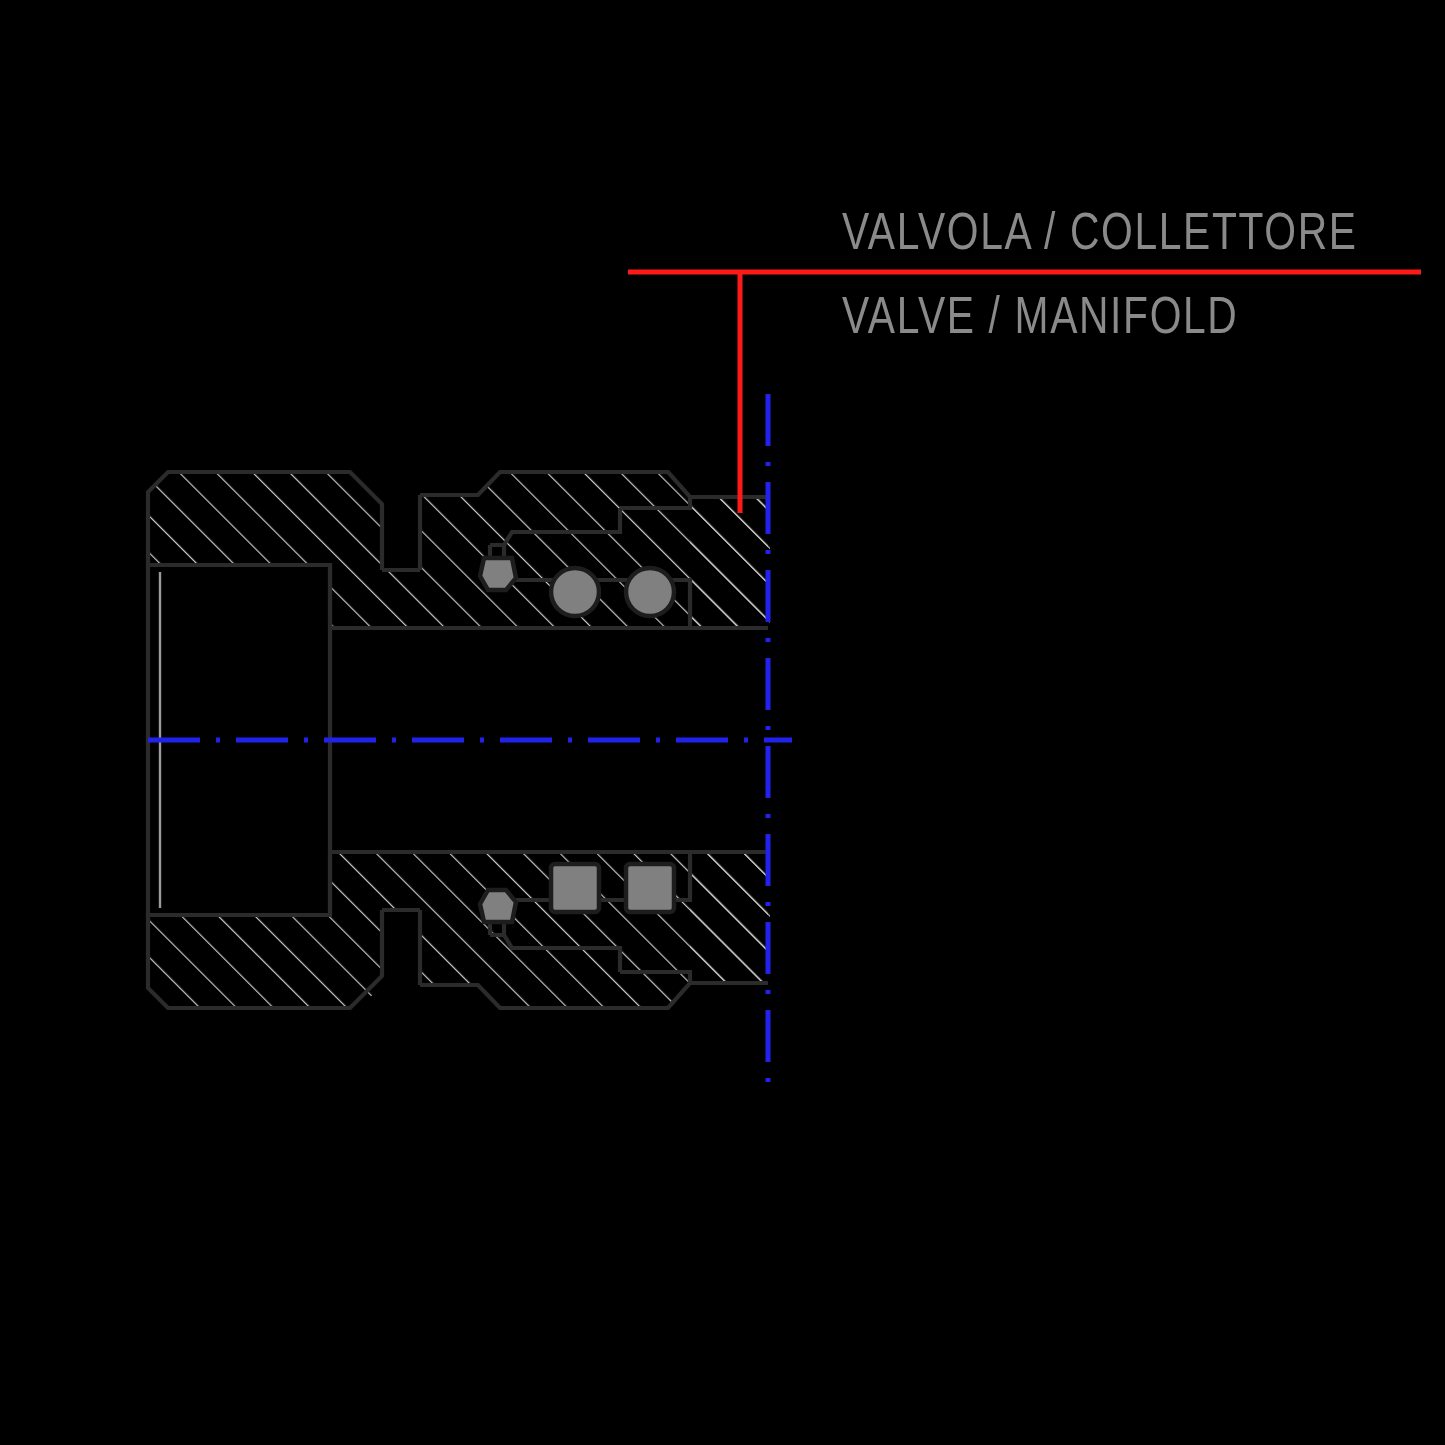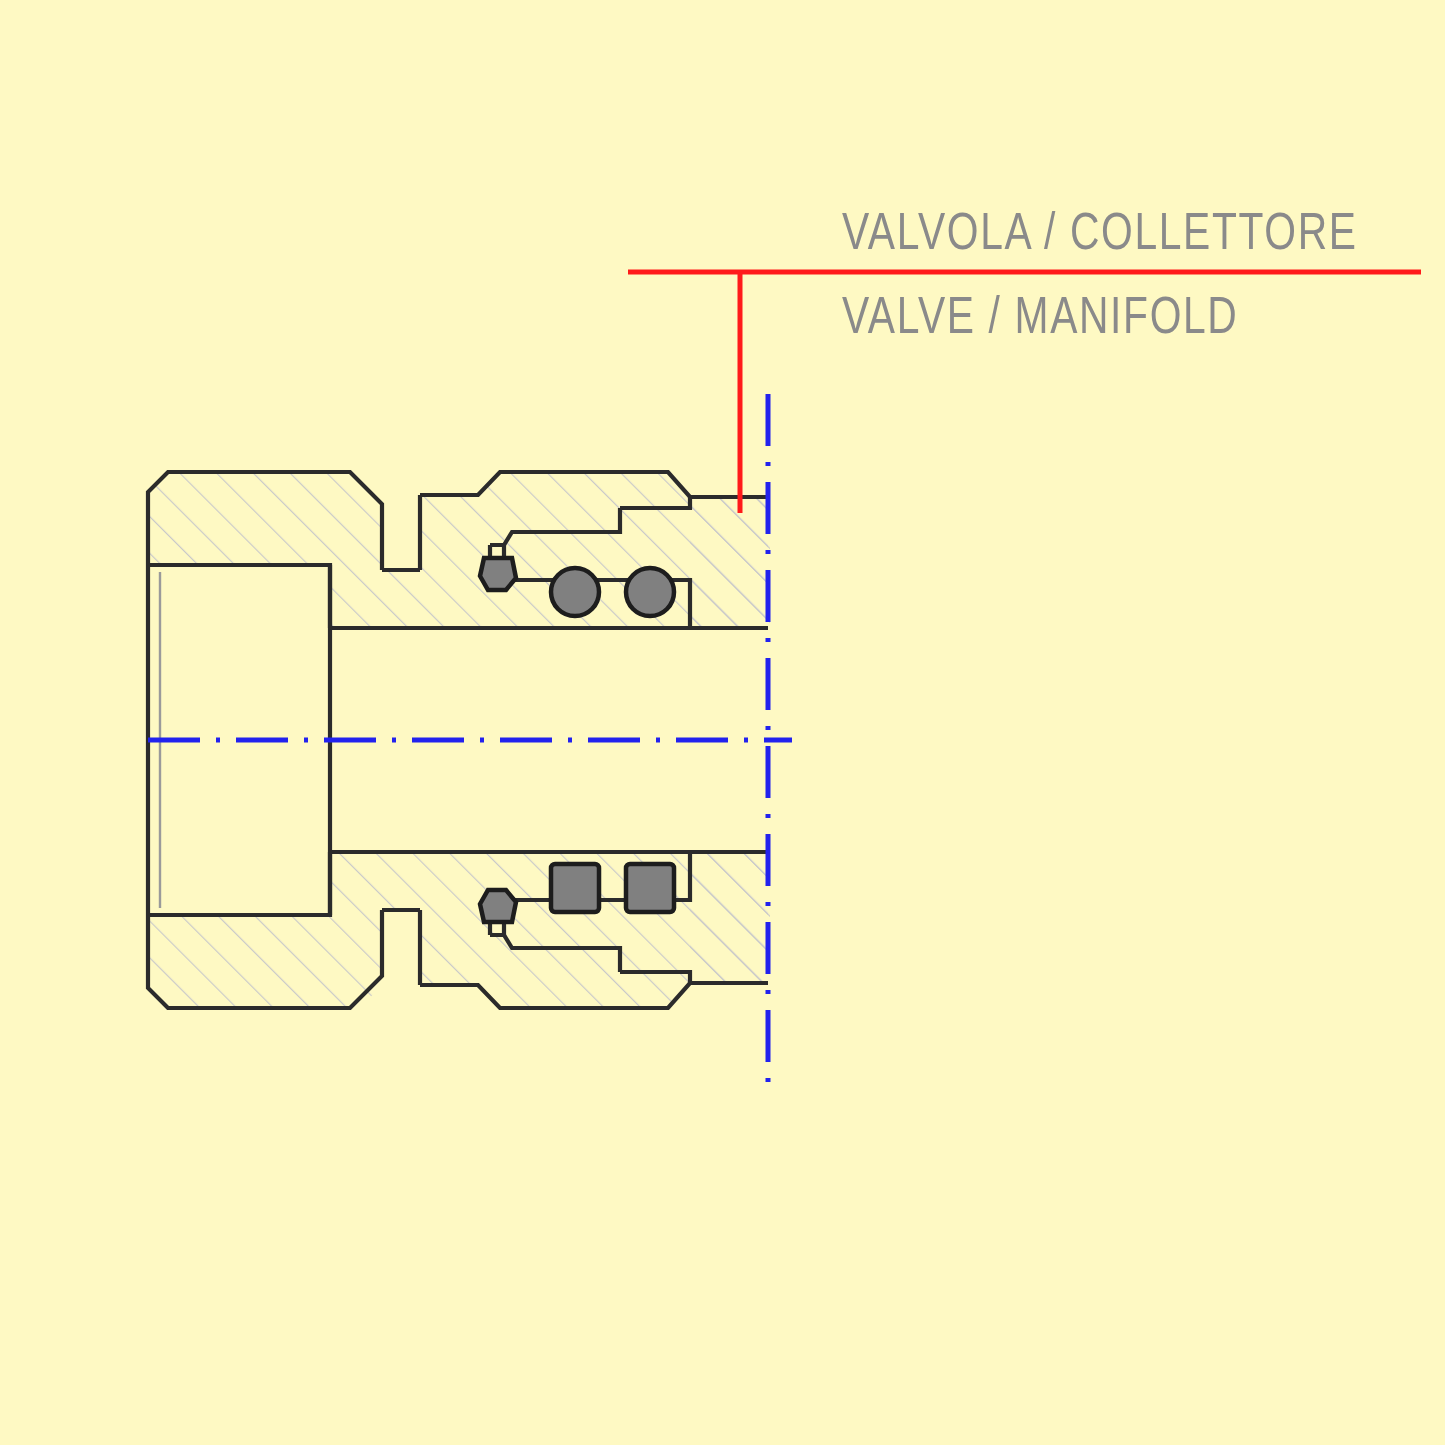--- a/index.html
+++ b/index.html
@@ -7,21 +7,21 @@
     padding: 0;
     background: #ffffff;
   }
   body {
     font-family: "Liberation Sans", sans-serif;
   }
   #canvas {
     position: relative;
     width: 1445px;
     height: 1445px;
-    background: #fef9c3;
+    background: #000000;
     overflow: hidden;
   }
   #drawing {
     position: absolute;
     left: 0;
     top: 0;
     width: 1445px;
     height: 1445px;
   }
   .cad-label {

